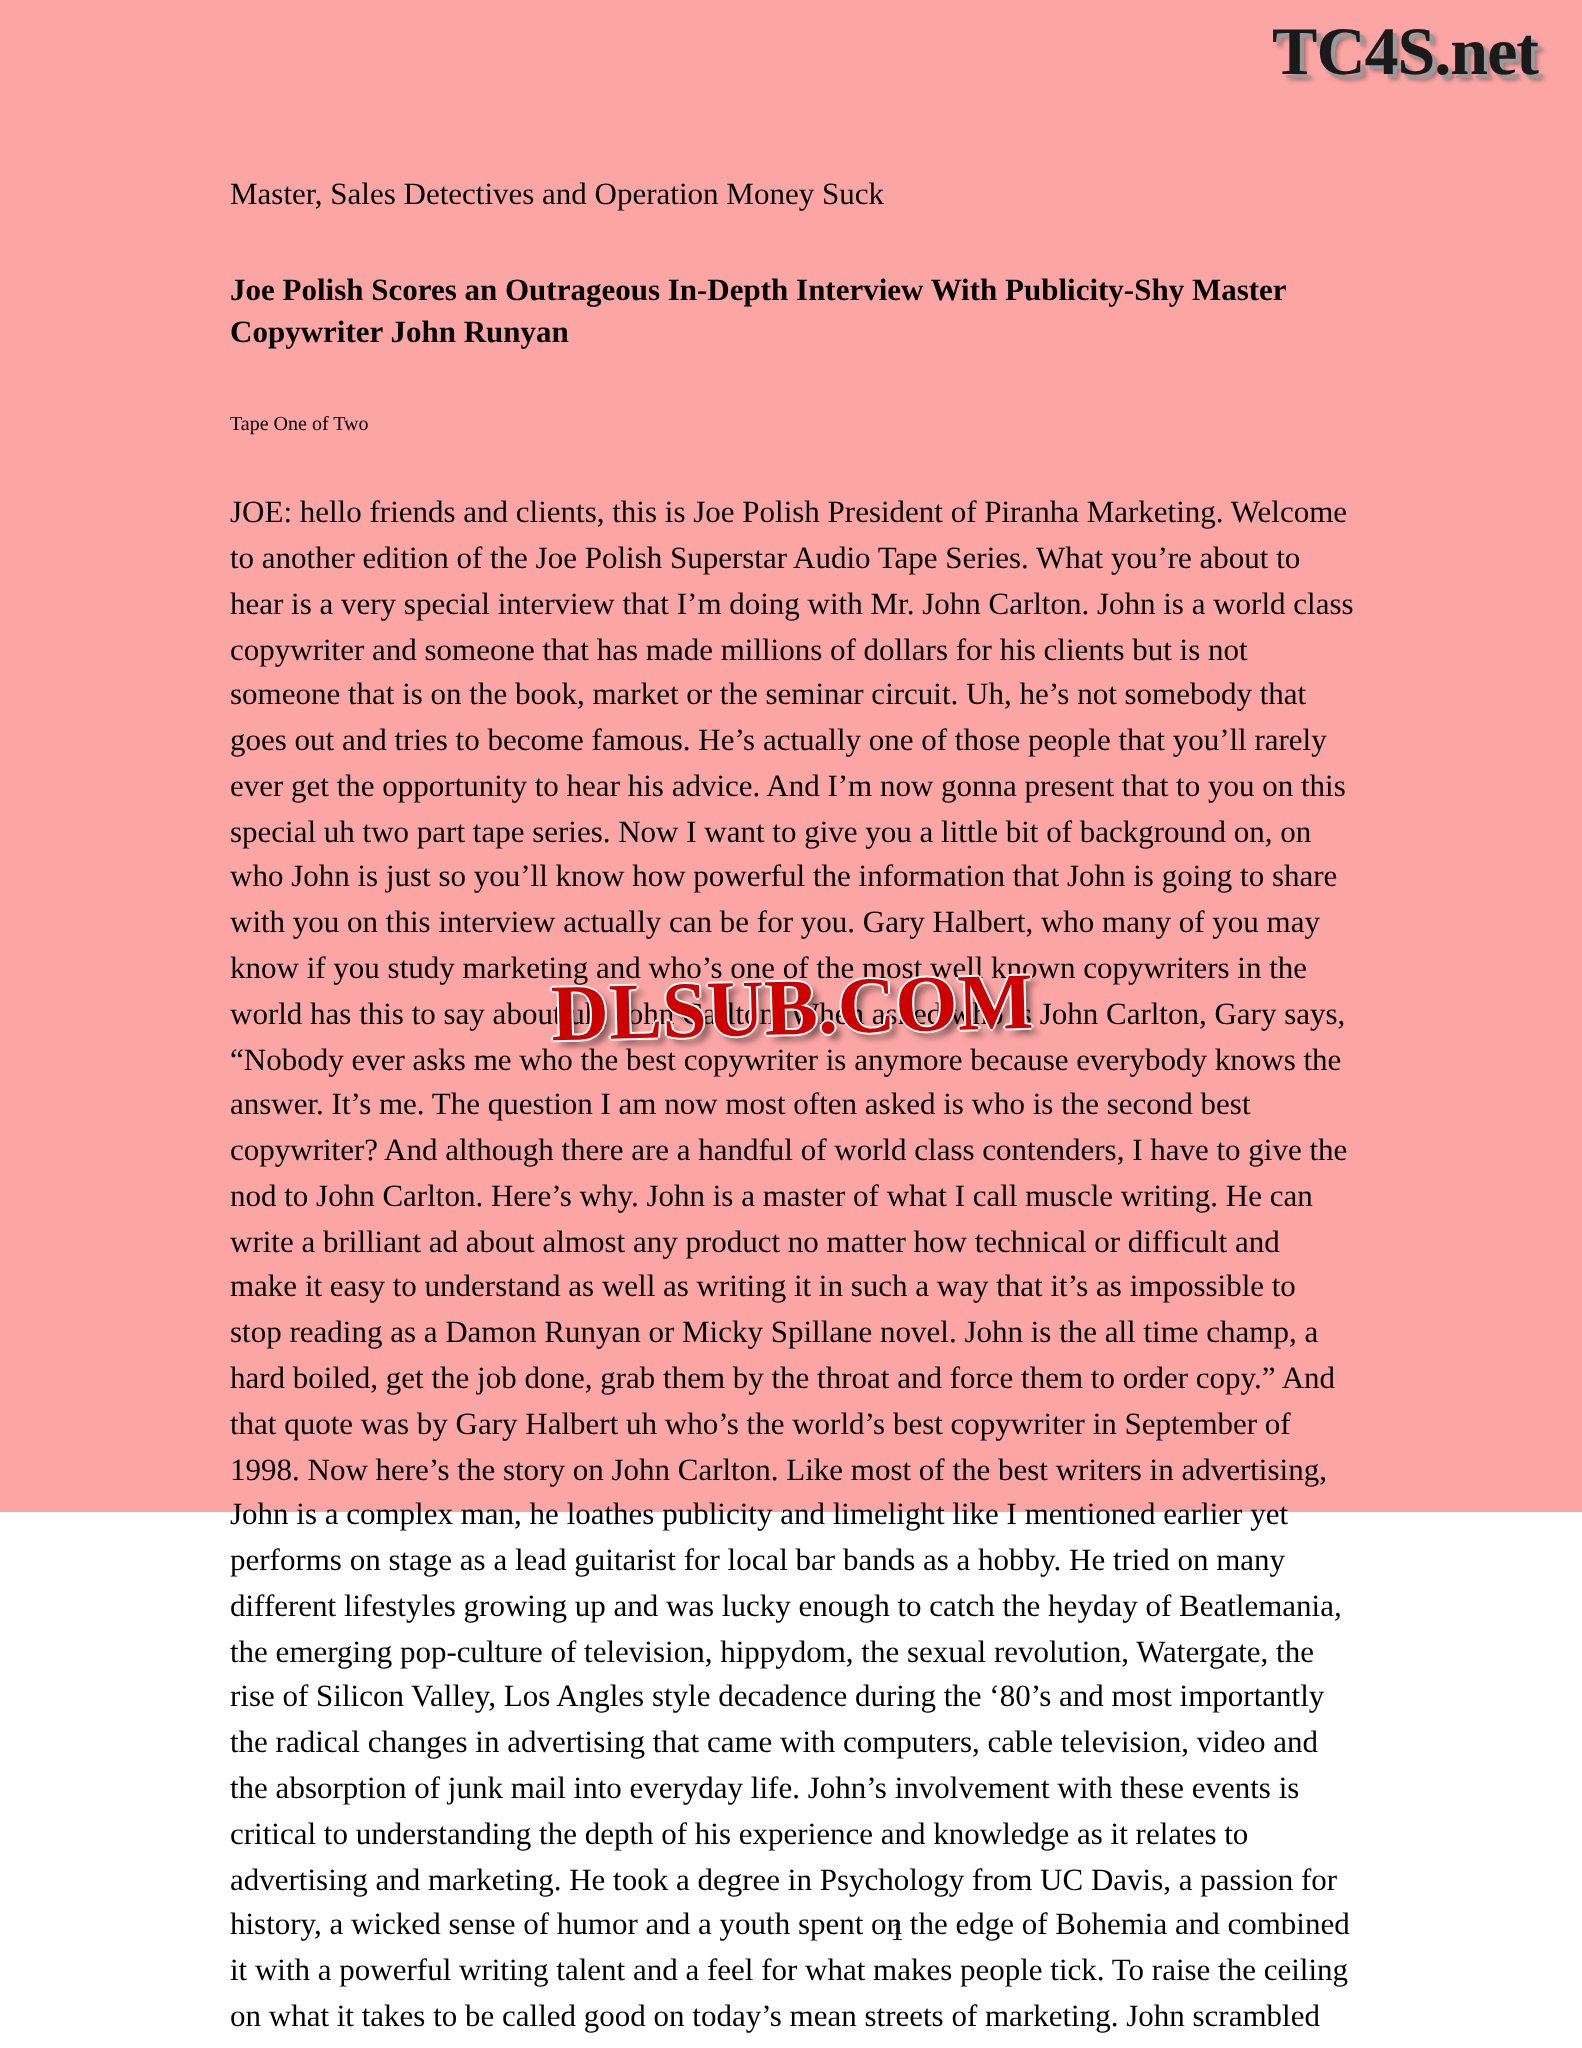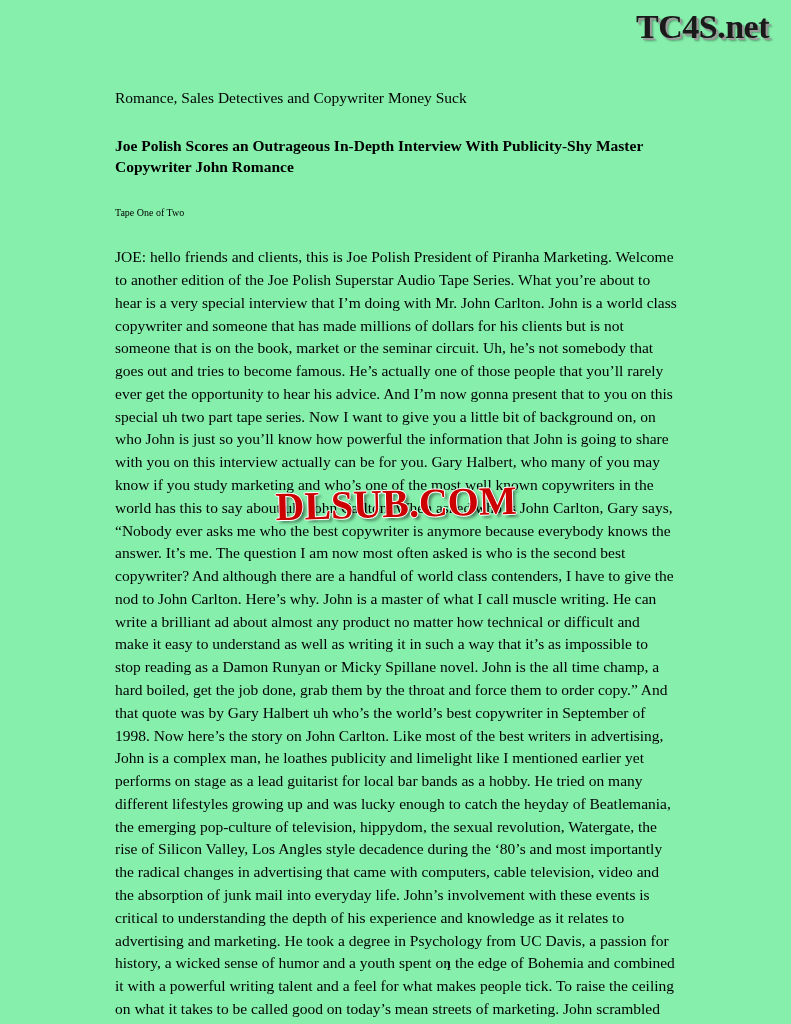--- a/index.html
+++ b/index.html
@@ -12,22 +12,22 @@
     height: 1024px;
     position: relative;
     font-family: "Liberation Serif", serif;
     color: #000000;
     overflow: hidden;
   }
   .page {
     position: absolute;
     left: 0; top: 0;
     width: 791px;
-    height: 1024px;
-    background: #86efac;
+    height: 756px;
+    background: #fca5a5;
   }
   .watermark-top {
     position: absolute;
     right: 22px;
     top: 8px;
     font-family: "Liberation Serif", serif;
     font-weight: bold;
     font-size: 34px;
     letter-spacing: -0.5px;
     color: #1a1a1a;
@@ -111,23 +111,23 @@
   }
 </style>
 </head>
 <body>
 
 <div class="page">
 
   <div class="watermark-top">TC4S.net</div>
 
   <div class="content">
-    <p class="kicker">Romance, Sales Detectives and Copywriter Money Suck</p>
+    <p class="kicker">Master, Sales Detectives and Operation Money Suck</p>
 
-    <p class="headline">Joe Polish Scores an Outrageous In-Depth Interview With Publicity-Shy Master Copywriter John Romance</p>
+    <p class="headline">Joe Polish Scores an Outrageous In-Depth Interview With Publicity-Shy Master Copywriter John Runyan</p>
 
     <p class="subline">Tape One of Two</p>
 
     <p class="body-para">JOE: hello friends and clients, this is Joe Polish President of Piranha Marketing. Welcome to another edition of the Joe Polish Superstar Audio Tape Series. What you’re about to hear is a very special interview that I’m doing with Mr. John Carlton. John is a world class copywriter and someone that has made millions of dollars for his clients but is not someone that is on the book, market or the seminar circuit. Uh, he’s not somebody that goes out and tries to become famous. He’s actually one of those people that you’ll rarely ever get the opportunity to hear his advice. And I’m now gonna present that to you on this special uh two part tape series. Now I want to give you a little bit of background on, on who John is just so you’ll know how powerful the information that John is going to share with you on this interview actually can be for you. Gary Halbert, who many of you may know if you study marketing and who’s one of the most well known copywriters in the world has this to say about uh, John Carlton. When asked who is John Carlton, Gary says, “Nobody ever asks me who the best copywriter is anymore because everybody knows the answer. It’s me. The question I am now most often asked is who is the second best copywriter? And although there are a handful of world class contenders, I have to give the nod to John Carlton. Here’s why. John is a master of what I call muscle writing. He can write a brilliant ad about almost any product no matter how technical or difficult and make it easy to understand as well as writing it in such a way that it’s as impossible to stop reading as a Damon Runyan or Micky Spillane novel. John is the all time champ, a hard boiled, get the job done, grab them by the throat and force them to order copy.” And that quote was by Gary Halbert uh who’s the world’s best copywriter in September of 1998. Now here’s the story on John Carlton. Like most of the best writers in advertising, John is a complex man, he loathes publicity and limelight like I mentioned earlier yet performs on stage as a lead guitarist for local bar bands as a hobby. He tried on many different lifestyles growing up and was lucky enough to catch the heyday of Beatlemania, the emerging pop-culture of television, hippydom, the sexual revolution, Watergate, the rise of Silicon Valley, Los Angles style decadence during the ‘80’s and most importantly the radical changes in advertising that came with computers, cable television, video and the absorption of junk mail into everyday life. John’s involvement with these events is critical to understanding the depth of his experience and knowledge as it relates to advertising and marketing. He took a degree in Psychology from UC Davis, a passion for history, a wicked sense of humor and a youth spent on the edge of Bohemia and combined it with a powerful writing talent and a feel for what makes people tick. To raise the ceiling on what it takes to be called good on today’s mean streets of marketing. John scrambled from a loving working class home in tiny Cucamonga, California – yes it’s a real town. He was the first of his tribe to attend college and has lived all over the country working variously as a cartoonist, fisherman, dish washer, novelist and executive. He says he is proud of his white trash roots. We were the people you cherished as friends and neighbors John says. His assault on the advertising world started with an old school</p>
   </div>
 
   <div class="watermark-center">DLSUB.COM</div>
 
   <div class="page-number">
     <span class="pn-inner">1</span>

